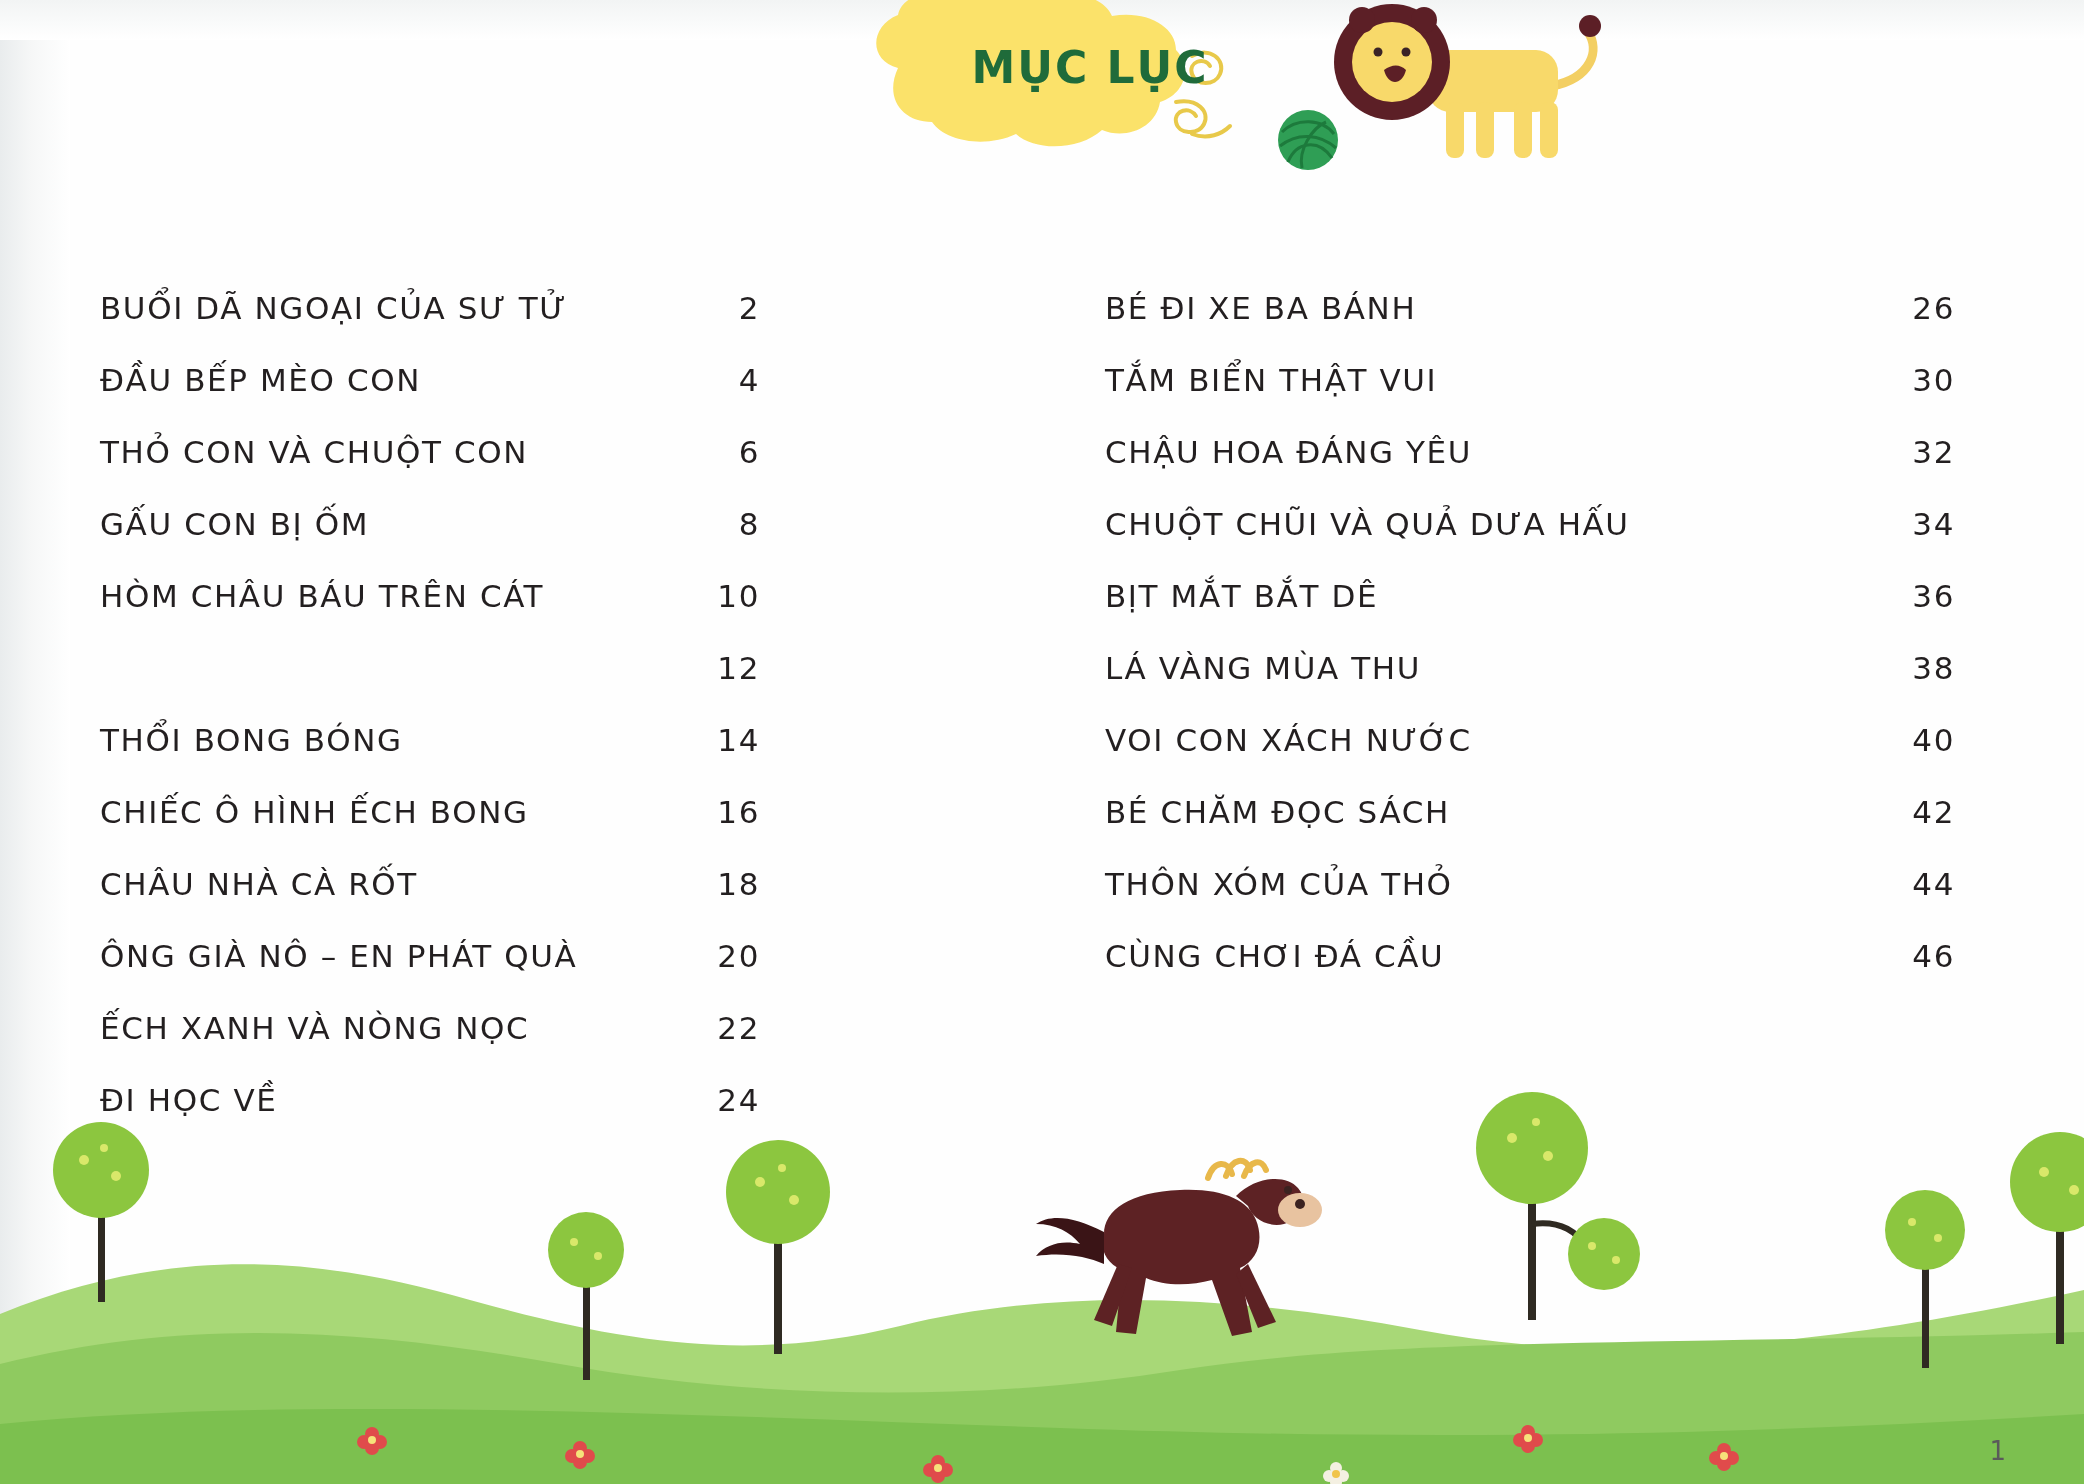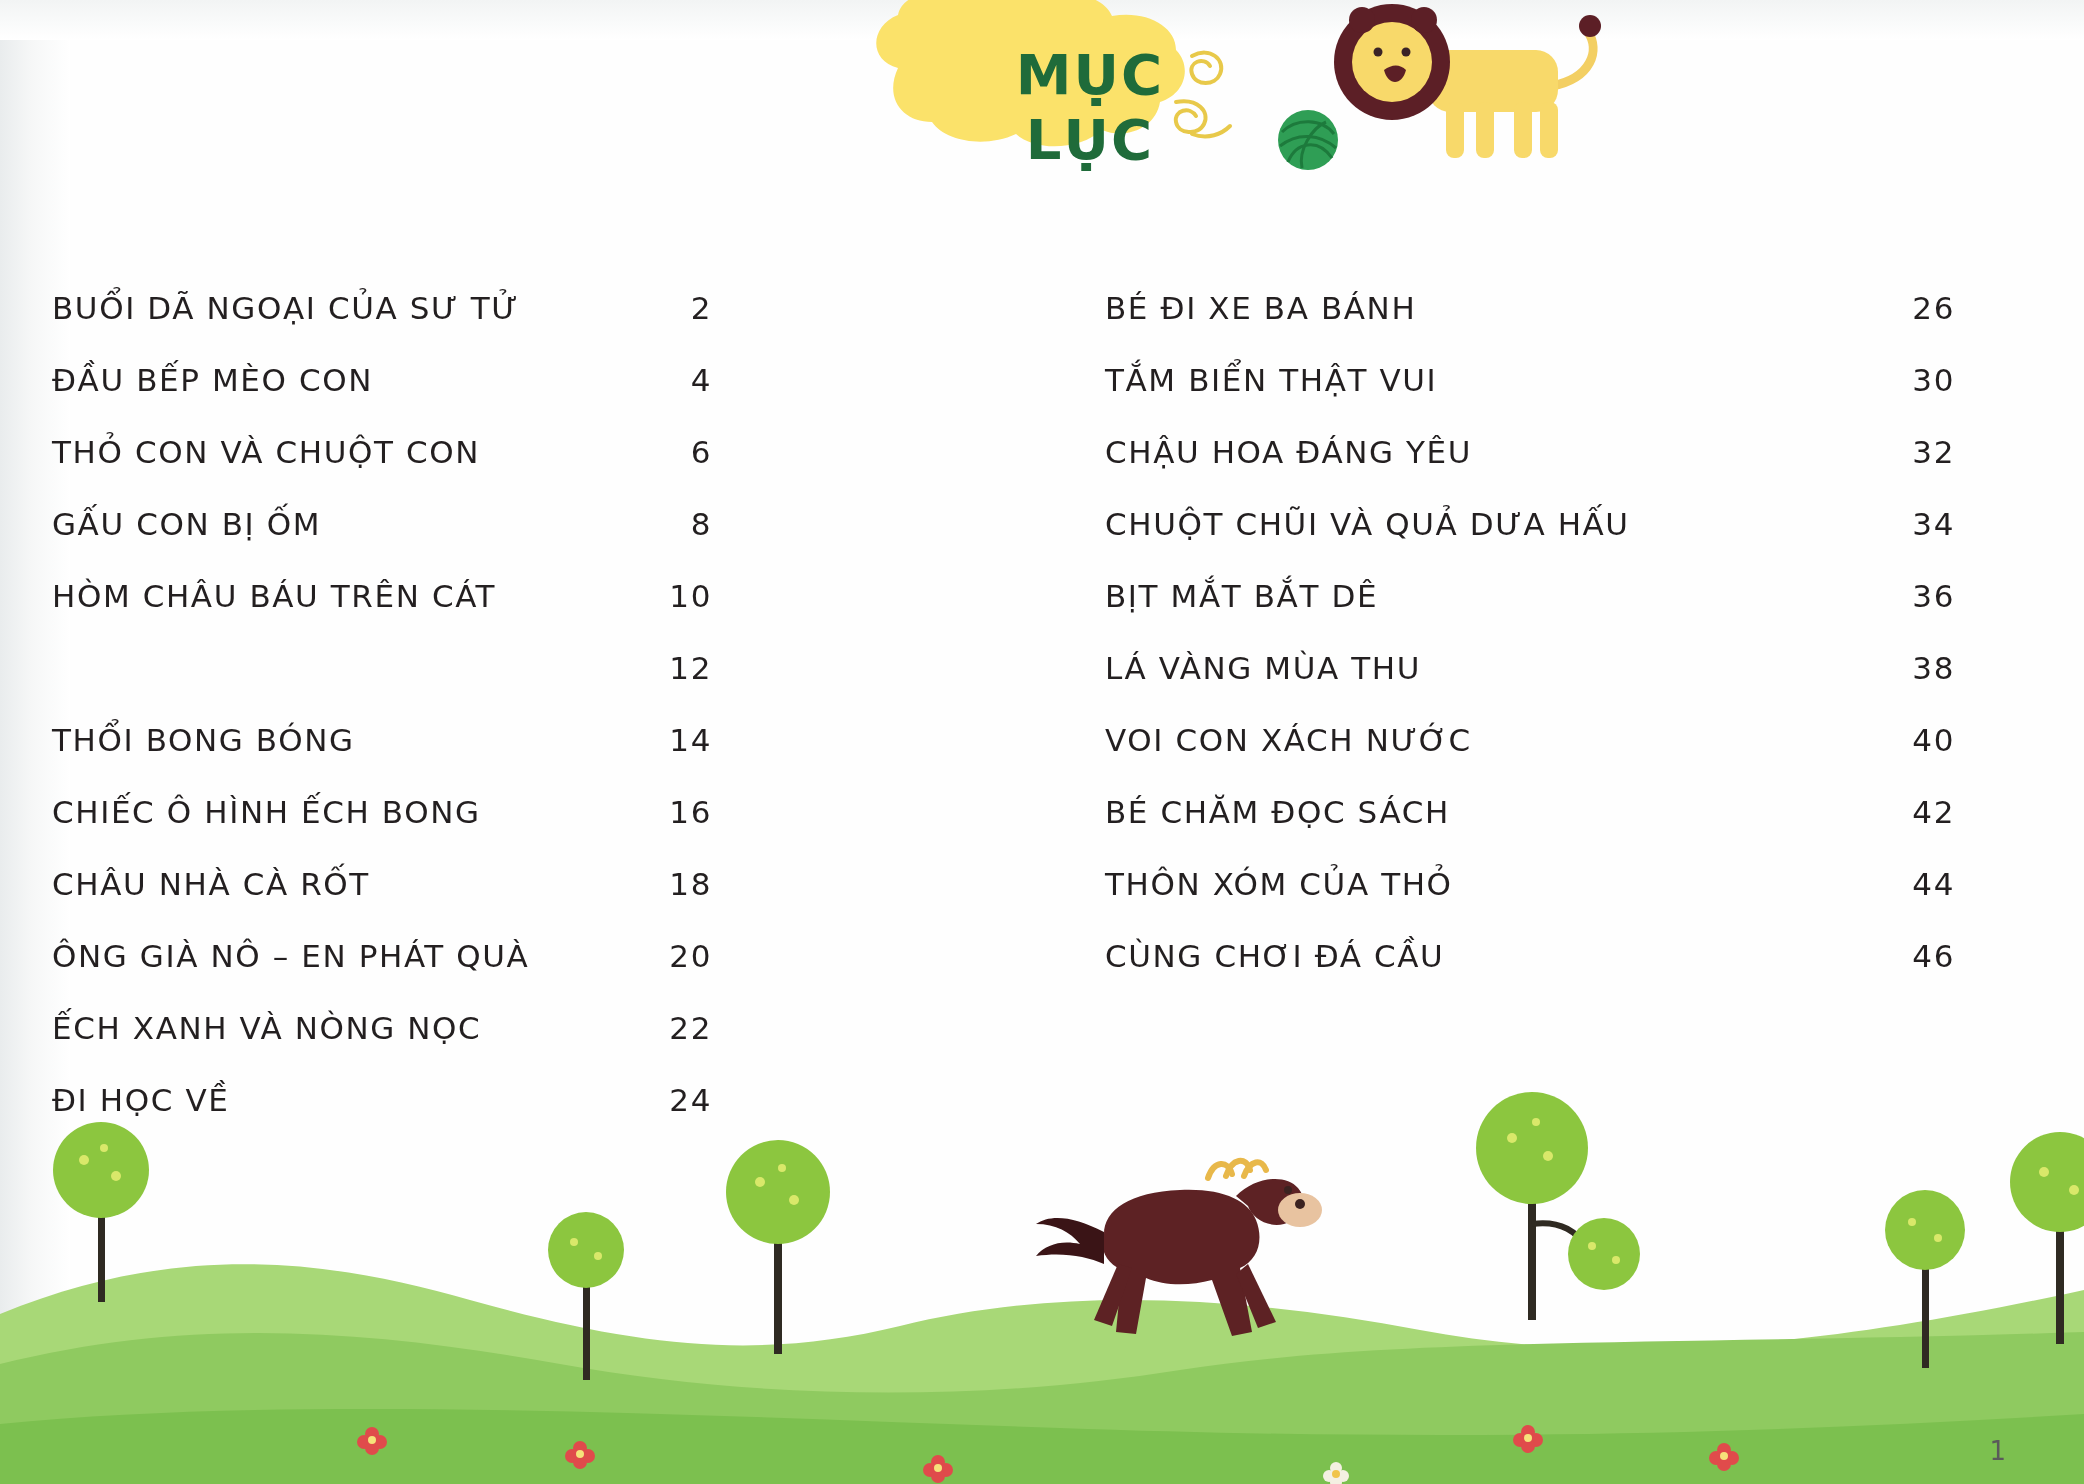--- a/index.html
+++ b/index.html
@@ -48,21 +48,21 @@
     top: -18px;
     width: 430px;
     height: 180px;
   }
   .title-text {
     position: absolute;
     left: 960px;
     top: 42px;
     width: 260px;
     text-align: center;
-    font-size: 56px;
+    font-size: 44px;
     letter-spacing: 2px;
     font-weight: bold;
     color: #1f6b3a;
     font-family: "DejaVu Sans", sans-serif;
   }
   .lion {
     position: absolute;
     left: 1300px;
     top: -10px;
     width: 340px;
@@ -79,21 +79,21 @@
   
   .toc {
     position: absolute;
     left: 0;
     top: 290px;
     width: 2084px;
     display: flex;
     gap: 0;
   }
 
-  .col-left-inner { margin-left: 52px; width: 880px; }
+  .col-left-inner { margin-left: 100px; width: 880px; }
   .col-right-inner { margin-left: 1105px; width: 900px; position: absolute; top: 0; }
 
   .toc-row {
     display: flex;
     align-items: baseline;
     height: 72px;
     font-size: 31px;
     letter-spacing: 1.6px;
     color: #231f20;
     white-space: nowrap;

